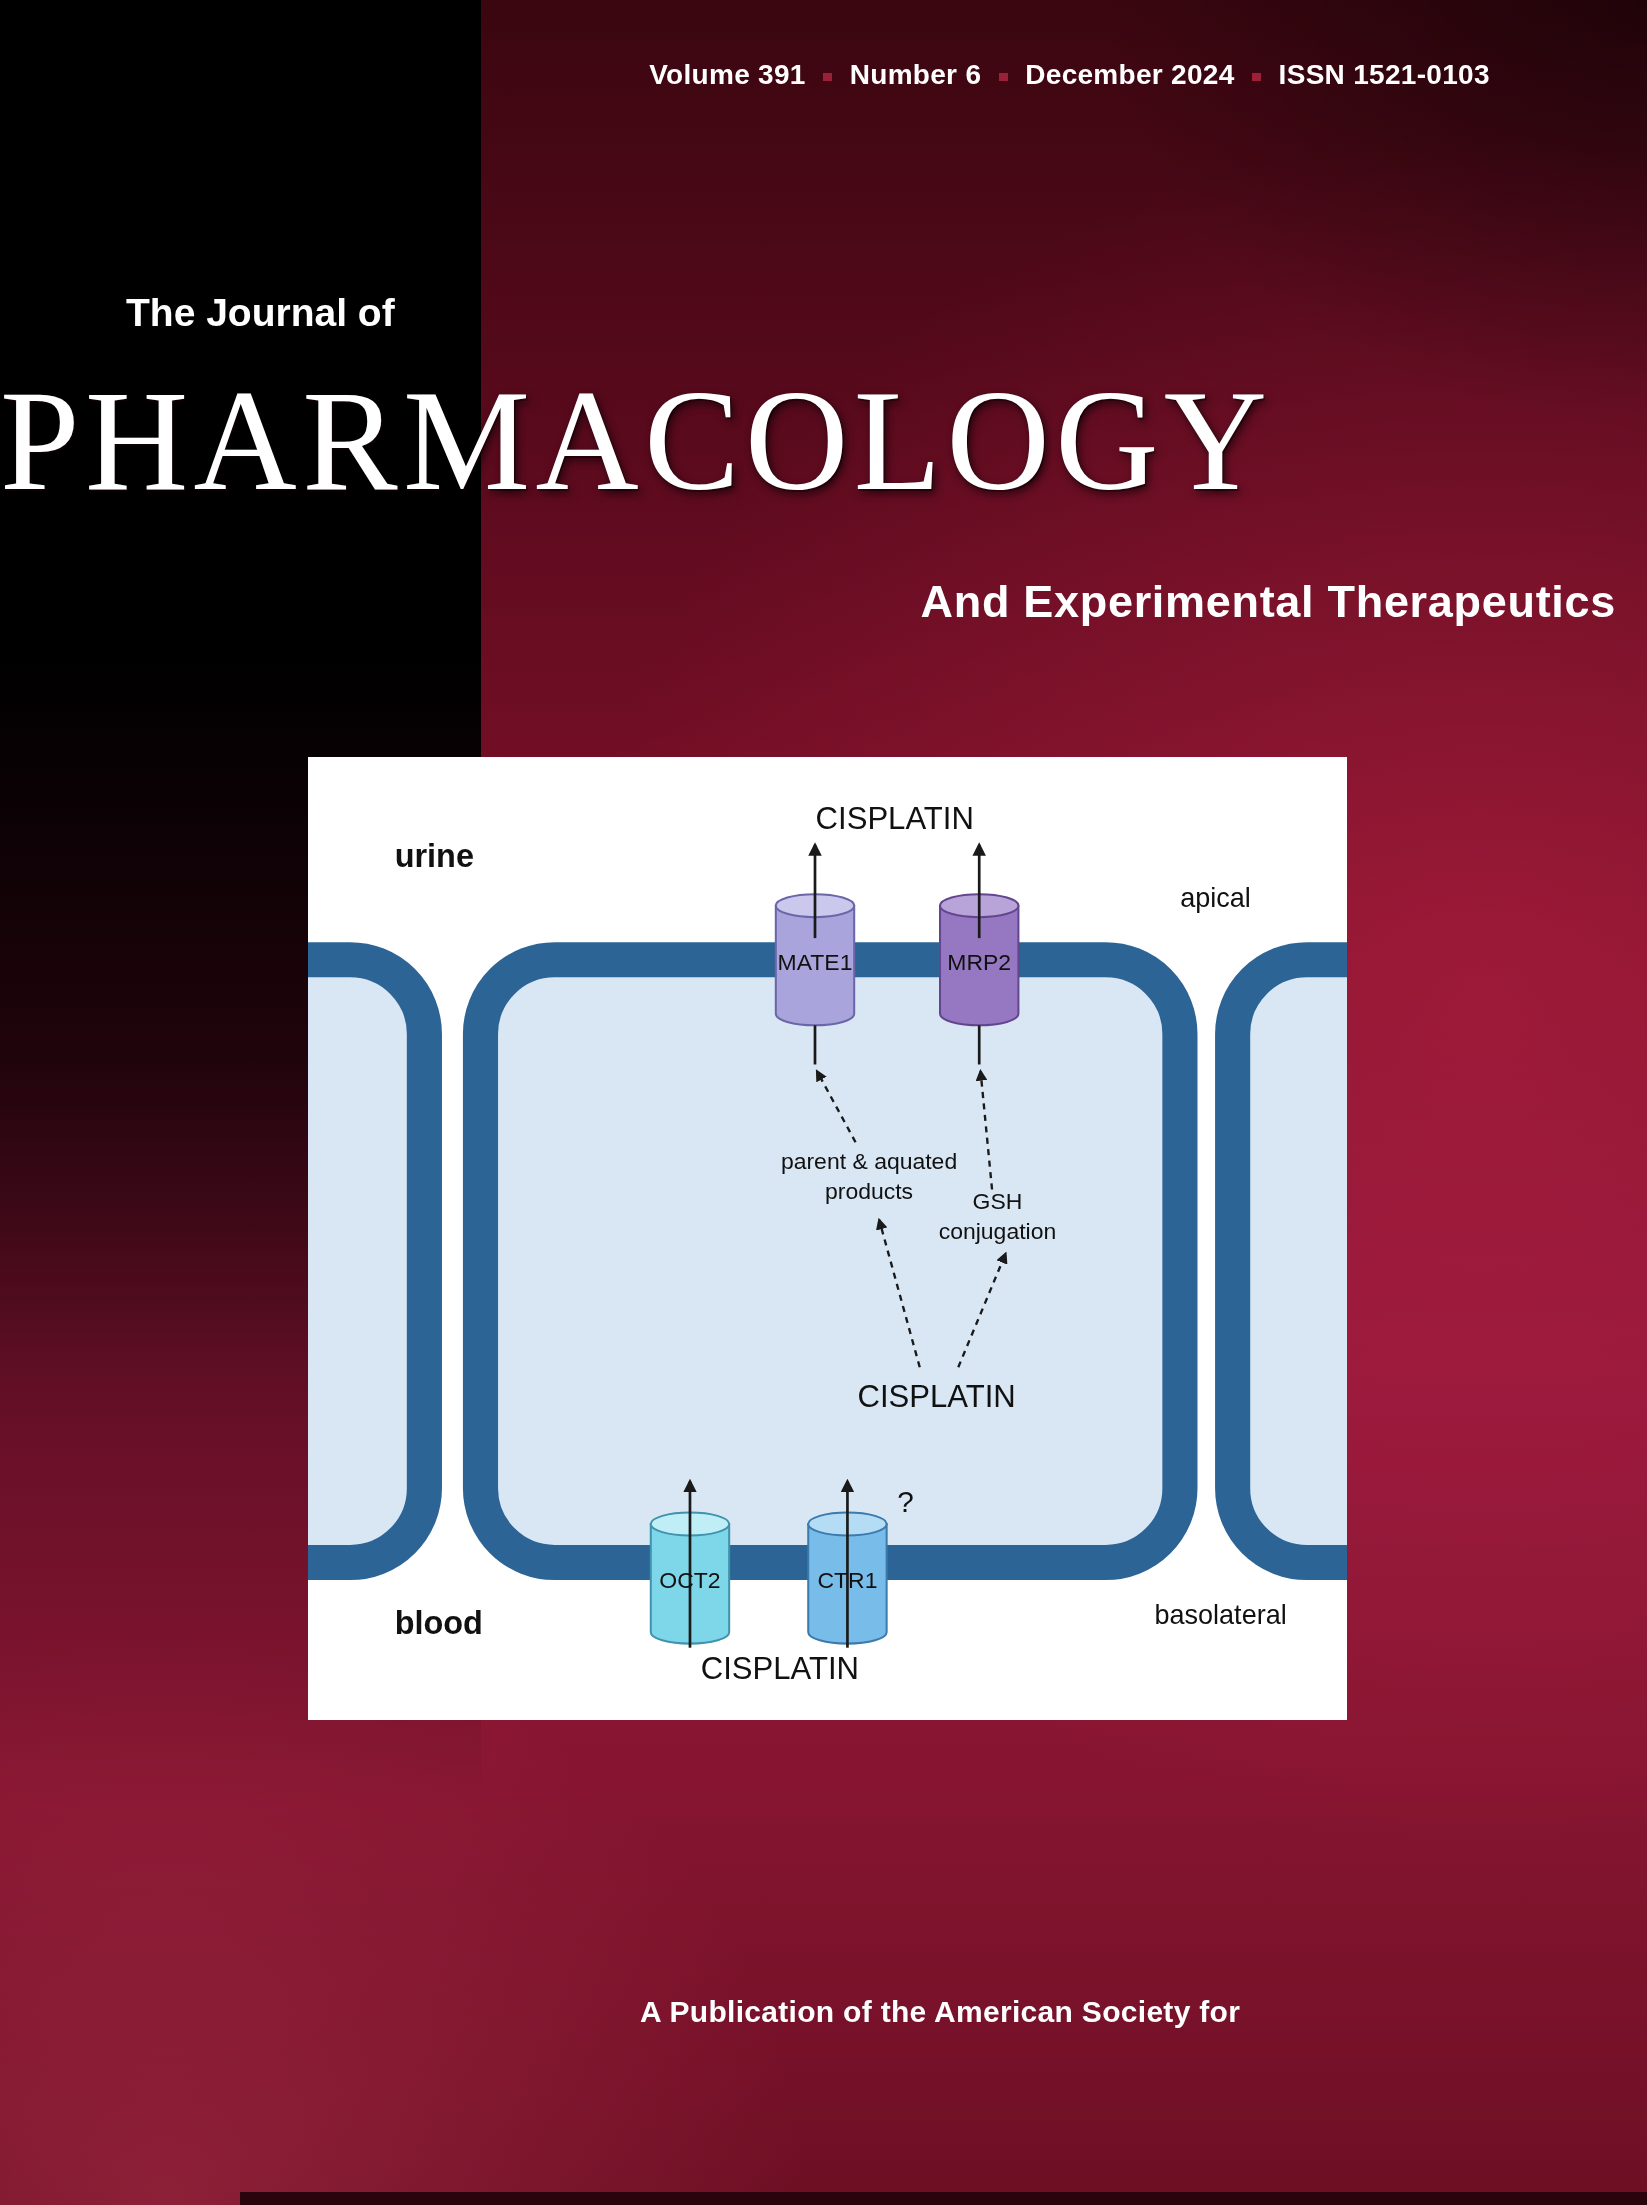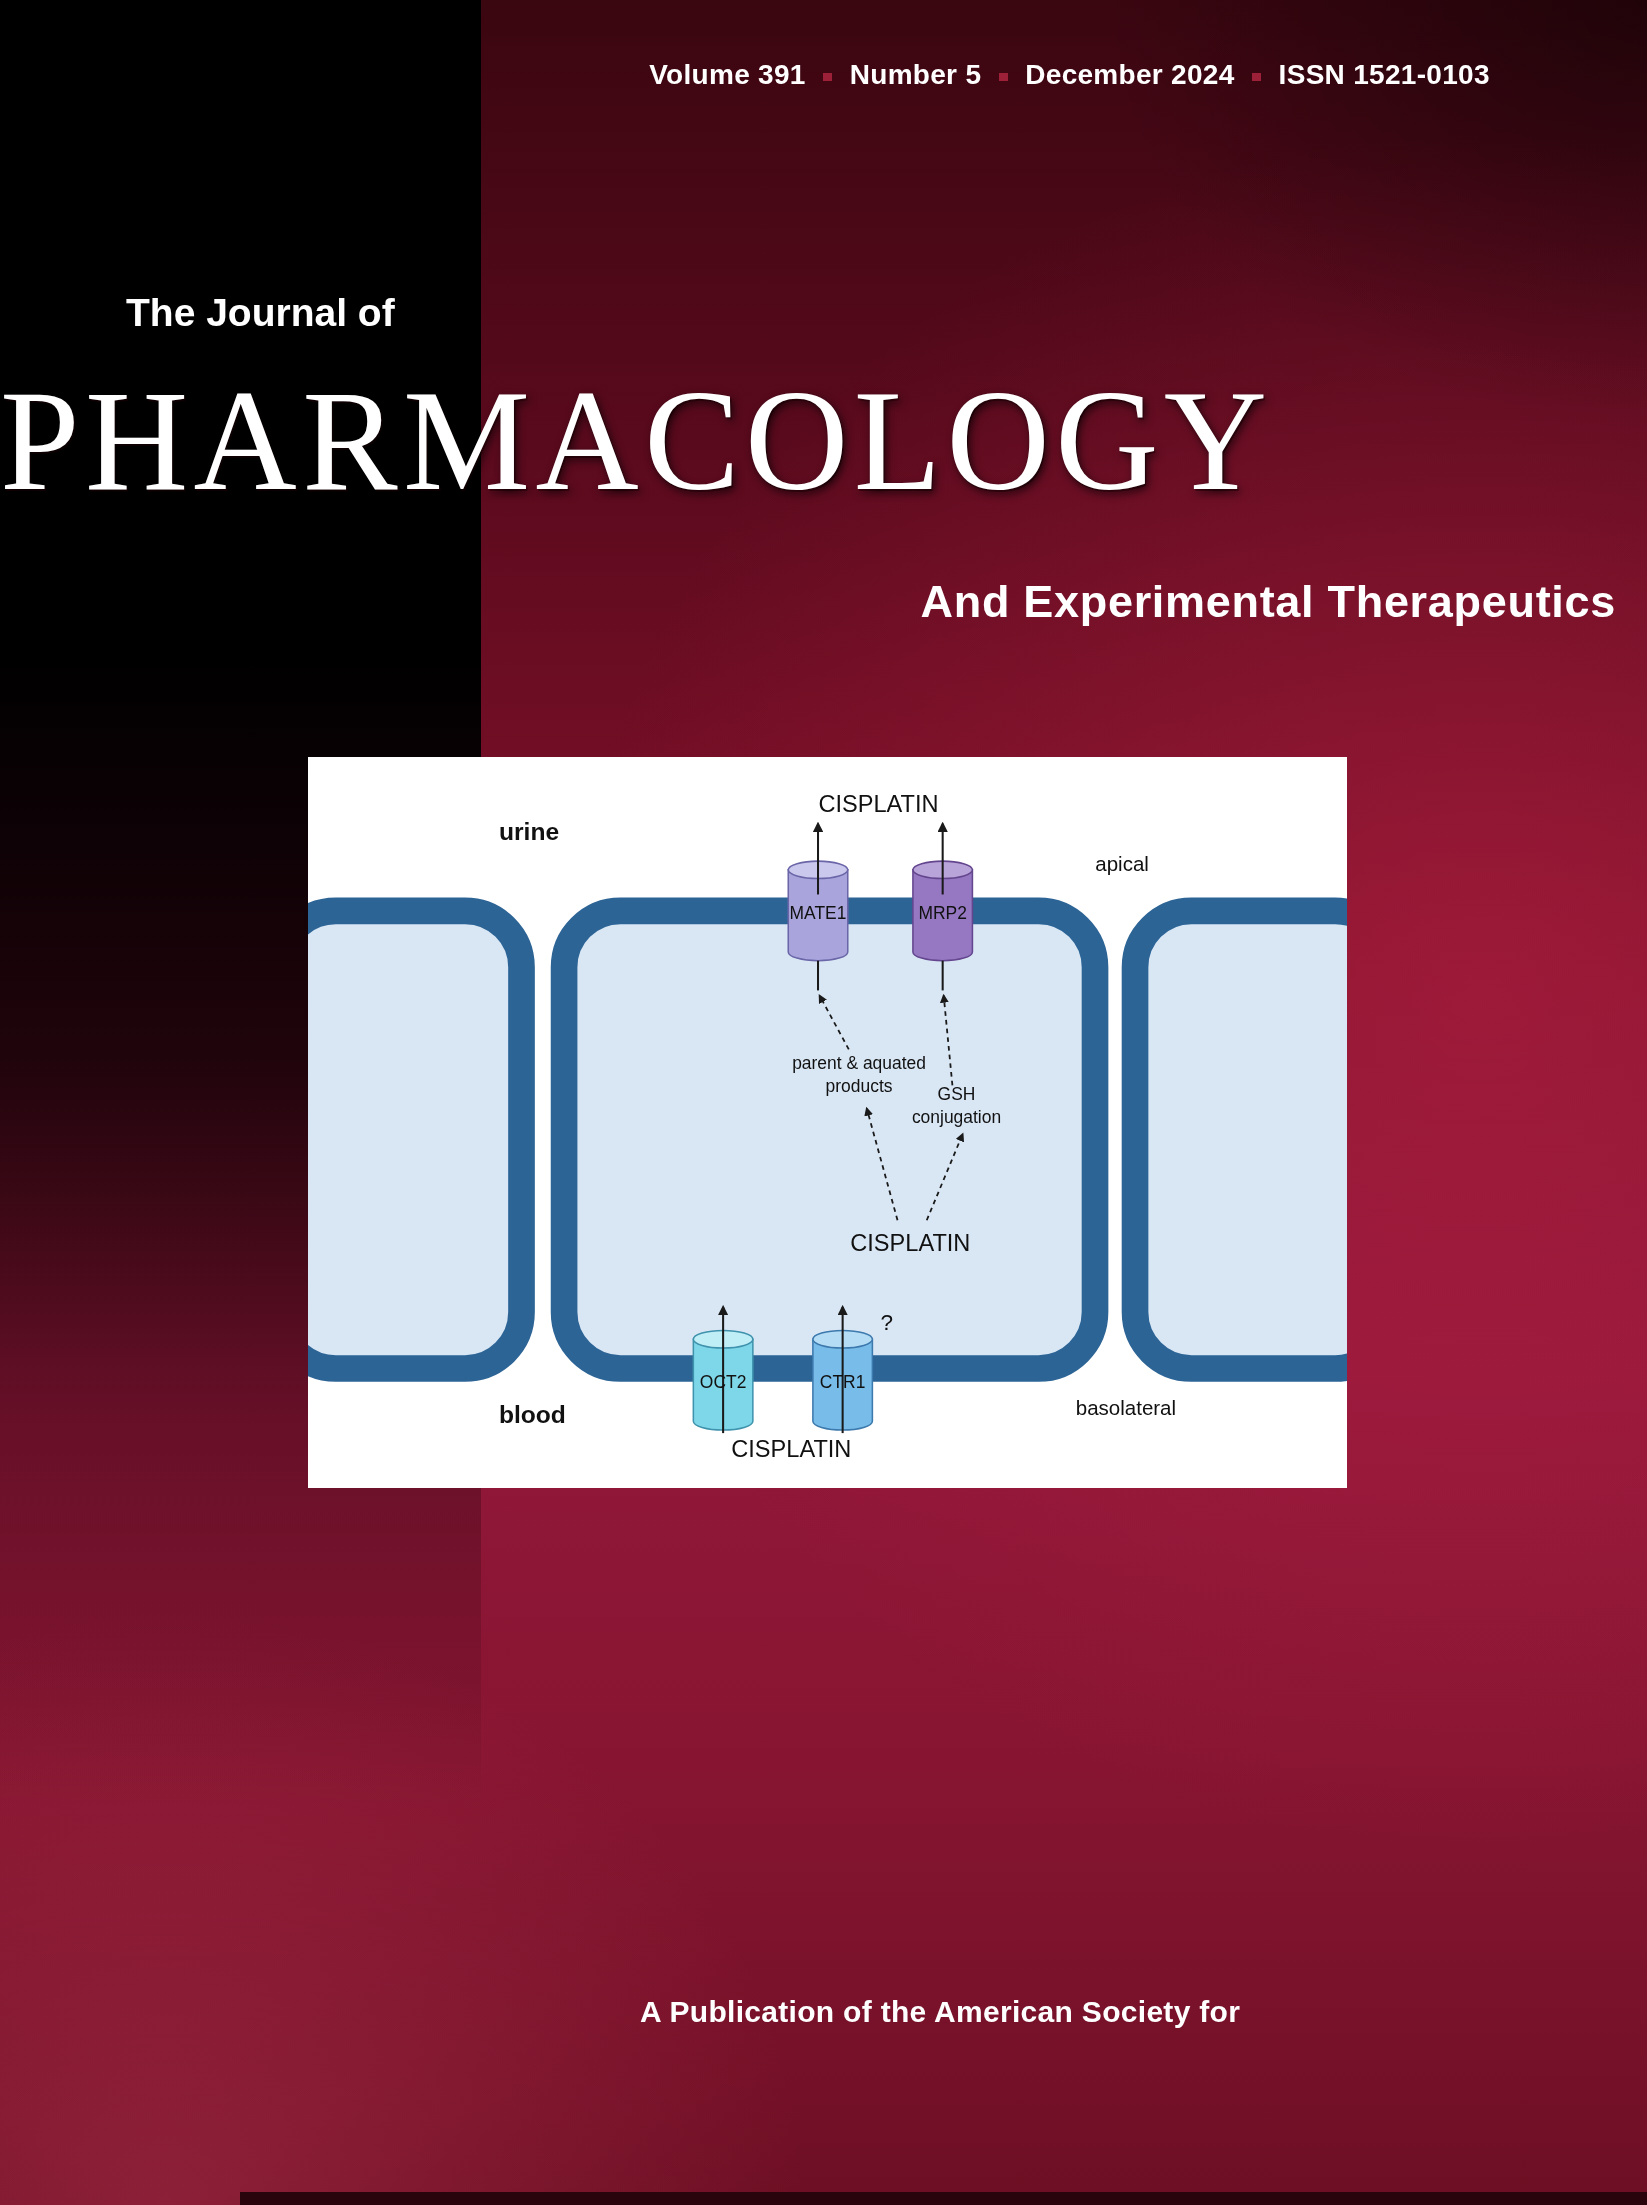--- a/index.html
+++ b/index.html
@@ -23,37 +23,37 @@
     color:#fff;font-weight:bold;font-size:28px;letter-spacing:0.3px;
   }
   .masthead-info .sep{width:8.8px;height:8.8px;background:#9c2038;margin:4px 17.6px 0 17.6px;flex:0 0 auto;}
   .journal-prefix{position:absolute;left:126px;top:243px;z-index:3;color:#fff;font-weight:bold;font-size:39px;margin-top:48px;}
   .journal-title{
     position:absolute;left:0;right:0;top:370px;z-index:3;text-align:left;color:#fff;
     font-family:"Liberation Serif",serif;font-size:143px;line-height:1;letter-spacing:5.4px;font-weight:400;
     text-shadow:2.7px 4px 8px rgba(0,0,0,.70), 1.4px 2px 0 rgba(40,0,8,.55);
   }
   .journal-subtitle{position:absolute;right:32px;top:576px;z-index:3;color:#fff;font-weight:bold;font-size:45px;letter-spacing:0.7px;}
-  .figure-panel{position:absolute;left:308px;top:757px;width:1039px;height:731px;background:#fff;z-index:4;}
+  .figure-panel{position:absolute;left:308px;top:757px;width:1039px;height:963px;background:#fff;z-index:4;}
   .figure-panel svg{display:block;width:100%;height:100%;}
   .publisher{position:absolute;left:640px;top:1988px;z-index:3;color:#fff;font-weight:bold;font-size:30px;line-height:1.58;letter-spacing:0.3px;}
   svg text{font-family:"Liberation Sans",sans-serif;fill:#111;}
 </style>
 </head>
 <body>
 
 <div class="cover">
 
   <div class="band"></div>
   <div class="bottom-strip"></div>
 
   <div class="masthead-info">
     <span>Volume 391</span>
     <span class="sep"></span>
-    <span>Number 5</span>
+    <span>Number 6</span>
     <span class="sep"></span>
     <span>December 2024</span>
     <span class="sep"></span>
     <span>ISSN 1521-0103</span>
   </div>
 
   <div class="journal-prefix">The Journal of</div>
   <div class="journal-title">PHARMACOLOGY</div>
   <div class="journal-subtitle">And Experimental Therapeutics</div>
 

